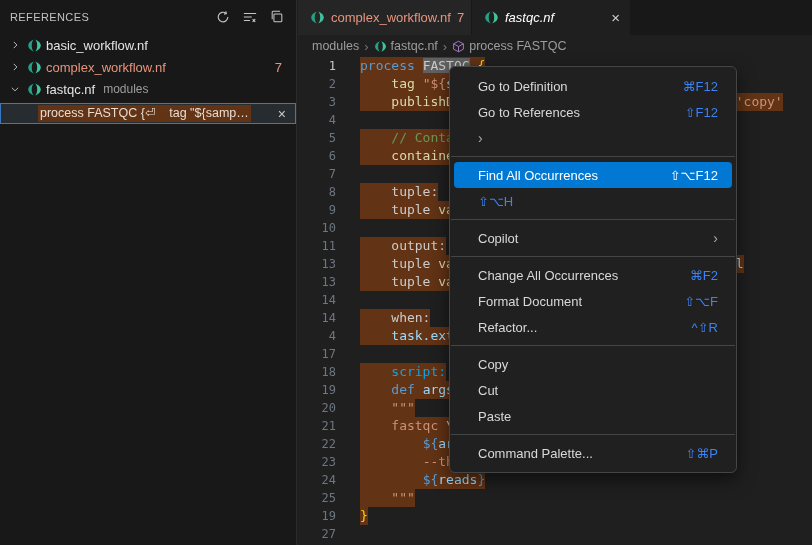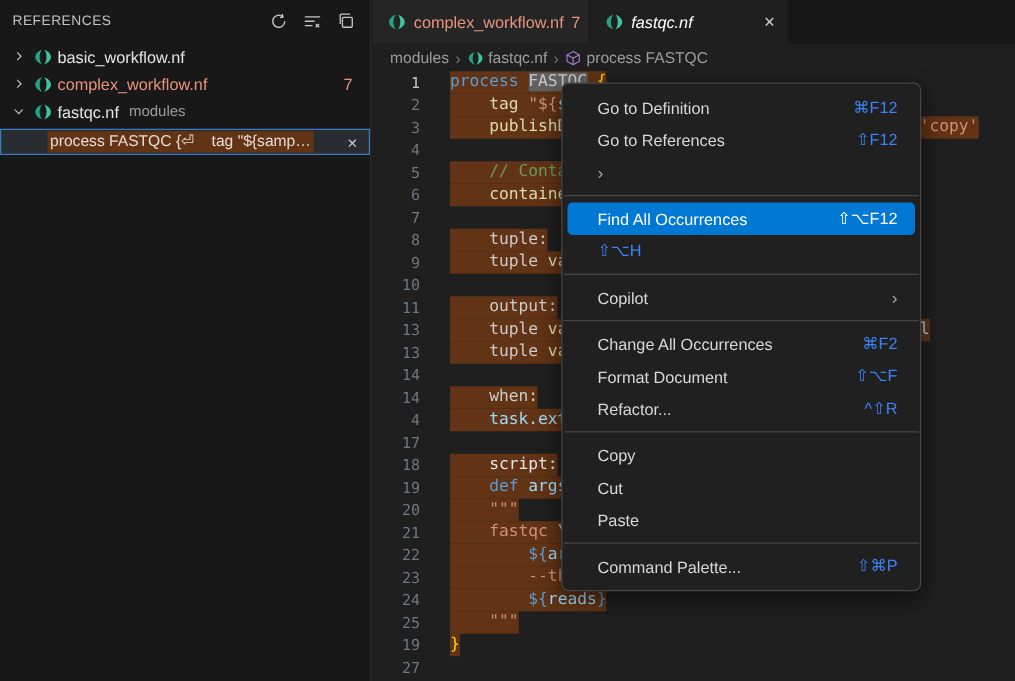--- a/index.html
+++ b/index.html
@@ -259,21 +259,21 @@
     <div class="cl">
       <span class="ln">4</span>
       <span class="ct hl"><span style="color: rgb(204, 204, 204);">    </span><span style="color: rgb(156, 220, 254);">task.ext.when</span><span style="color: rgb(204, 204, 204);"> == </span><span style="color: rgb(86, 156, 214);">null</span><span style="color: rgb(204, 204, 204);"> || </span><span style="color: rgb(156, 220, 254);">task.ext.when</span></span>
     </div>
     <div class="cl">
       <span class="ln">17</span>
       <span class="ct"></span>
     </div>
     <div class="cl">
       <span class="ln">18</span>
-      <span class="ct hl"><span style="color: #e5e5e5;">    script:</span></span>
+      <span class="ct hl"><span style="color: #0ea5e9;">    script:</span></span>
     </div>
     <div class="cl">
       <span class="ln">19</span>
       <span class="ct hl"><span style="color: rgb(204, 204, 204);">    </span><span style="color: rgb(86, 156, 214);">def</span><span style="color: rgb(204, 204, 204);"> </span><span style="color: rgb(156, 220, 254);">args</span><span style="color: rgb(204, 204, 204);"> = </span><span style="color: rgb(156, 220, 254);">task.ext.args</span><span style="color: rgb(204, 204, 204);"> ?: </span><span style="color: rgb(206, 145, 120);">''</span></span>
     </div>
     <div class="cl">
       <span class="ln">20</span>
       <span class="ct hl"><span style="color: rgb(206, 145, 120);">    """</span></span>
     </div>
     <div class="cl">

